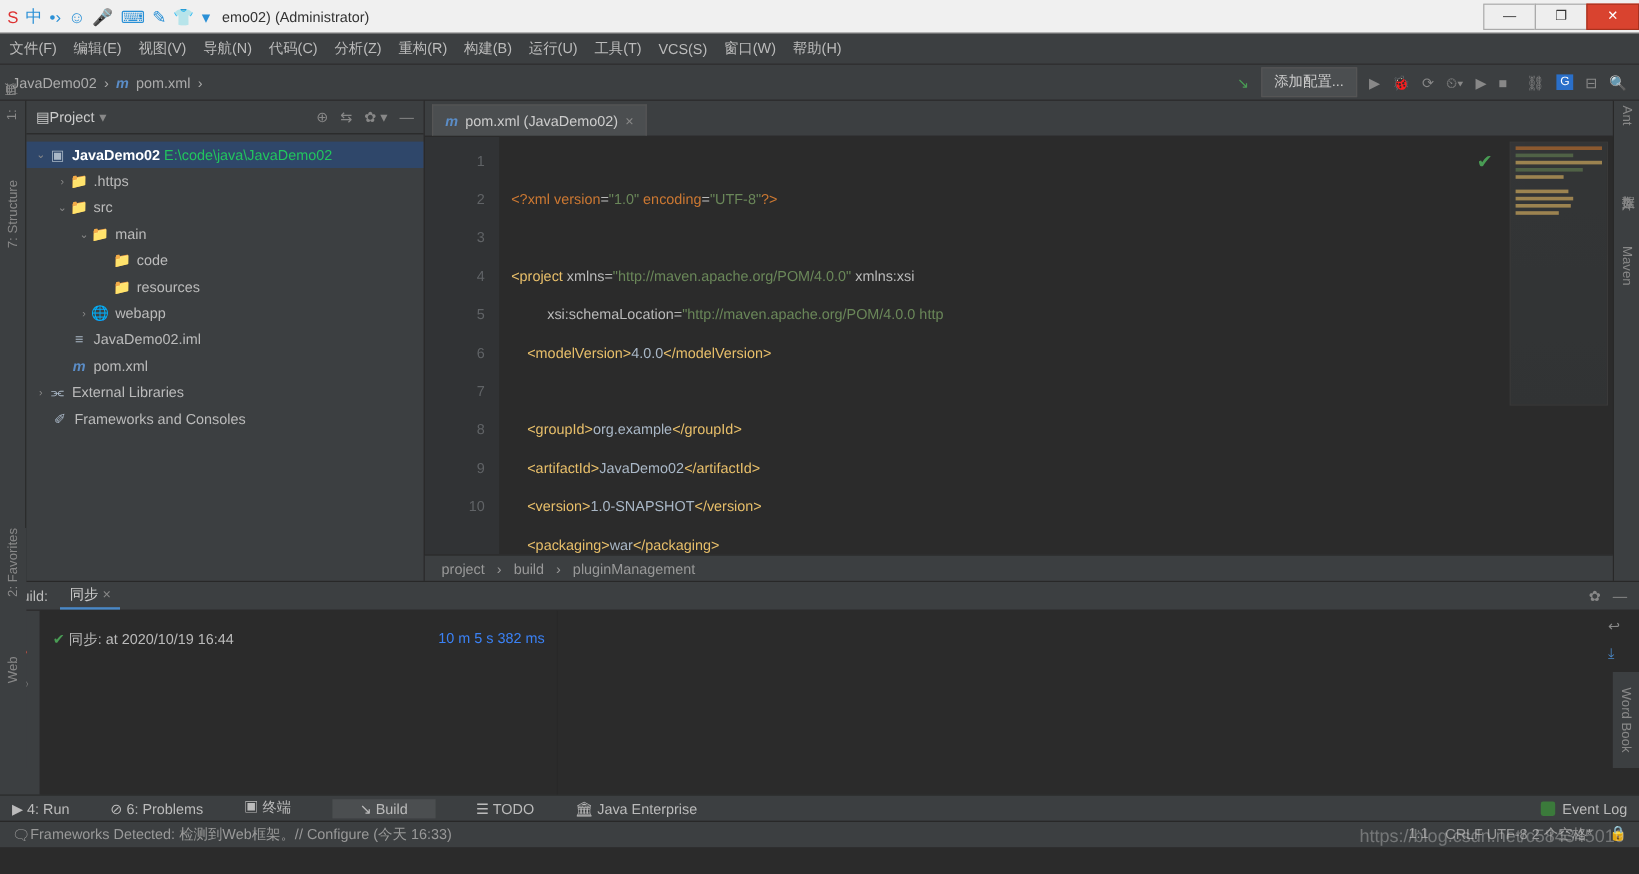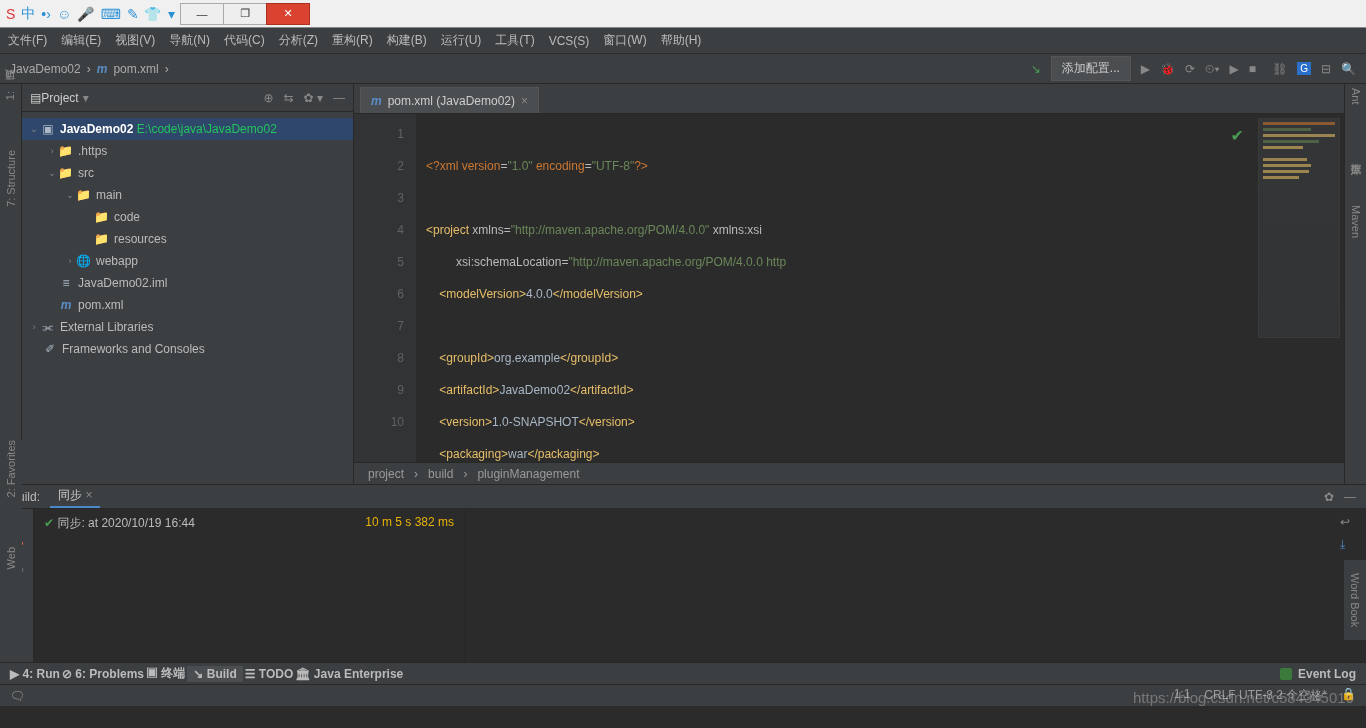--- a/index.html
+++ b/index.html
@@ -40,27 +40,27 @@
 .codelines { flex:1; padding:4px 0 0 10px; color:#a9b7c6; white-space:pre; position:relative;} .s{color:#6a8759;} .a{color:#bababa;} .t{color:#e8bf6a;} .pi{color:#cc7832;}
 .code .check { position:absolute; right:100px; top:6px; color:#499c54; font-size:16px;}
 .minimap{position:absolute; right:4px; top:34px; width:82px; height:220px; background:linear-gradient(#3a3d3f,#36393b); opacity:.6; border:1px solid #444;}
 .minimap div{height:3px;margin:3px 4px;}
 .bcrumb2 { height:22px; border-top:1px solid #282828; background:#3c3f41; display:flex; align-items:center; padding-left:14px; gap:10px; color:#999; font-size:12px;}
 .buildpanel { height:178px; background:#2b2b2b; border-top:1px solid #282828; display:flex; flex-direction:column;}
 .bp-hdr { height:24px; background:#3c3f41; display:flex; align-items:center; padding:0 10px; border-bottom:1px solid #282828; color:#bbb;}
 .bp-hdr .tab2{ margin-left:10px; padding:2px 8px; color:#ccc; border-bottom:2px solid #4a88c7;text-align:right;}
 .bp-body{ flex:1; display:flex;}
 .bp-tools{ width:34px; background:#3c3f41; display:flex; flex-direction:column; align-items:center; gap:10px; padding-top:6px; color:#888; border-right:1px solid #282828;}
-.bp-left{ flex:0 0 430px; padding:6px 10px; color:#bbb;}
+.bp-left{ flex:0 0 430px; padding:16px 10px; color:#bbb;}
 .bp-left .ok::before{content:"✔ "; color:#499c54;}
-.bp-time{ color:#eab308;text-align:right;}
+.bp-time{ color:#3b82f6;text-align:right;}
 .bp-right{ flex:1; border-left:1px solid #282828; display:flex; justify-content:flex-end; padding:6px;}
 .bp-rt{ width:20px; display:flex; flex-direction:column; gap:8px; color:#888;}
-.bottombar { height:22px; background:#3c3f41; display:flex; align-items:center; padding:0 10px; gap:2px; color:#bbb; border-top:1px solid #282828;font-weight:bold;}
-.bottombar .act{ background:#4b4e50; padding:1px 6px;}
+.bottombar { height:22px; background:#3c3f41; display:flex; align-items:center; padding:0 10px; gap:34px; color:#bbb; border-top:1px solid #282828;}
+.bottombar .act{ background:#4b4e50; padding:1px 23px;}
 .bottombar .ev { margin-left:auto; display:flex; align-items:center; gap:6px;}
 .bottombar .ev .b{ background:#3b7a3b; width:12px;height:12px; border-radius:2px;}
 .statusbar { height:22px; background:#3c3f41; display:flex; align-items:center; padding:0 10px; color:#999; border-top:1px solid #282828;}
 .statusbar .r{ margin-left:auto; display:flex; gap:14px;}
 .watermark{position:absolute; right:12px; bottom:22px; color:#ddd; opacity:.35; font-size:15px;}
 </style>
 </head>
 <body>
 
 <div class="titlebar">
@@ -68,20 +68,21 @@
     <span style="color:#d33">S</span>
     <span>中</span>
     <span>•›</span>
     <span>☺</span>
     <span>🎤</span>
     <span>⌨</span>
     <span>✎</span>
     <span>👕</span>
     <span>▾</span>
   </div>
+  <div class="tb-title">emo02) (Administrator)</div>
   <div class="winbtns">
     <div class="winbtn">—</div>
     <div class="winbtn">❐</div>
     <div class="winbtn close">✕</div>
   </div>
 </div>
 
 <div class="menubar">
   <span>文件(F)</span>
   <span>编辑(E)</span>
@@ -307,20 +308,21 @@
   <span>☰ <span>TODO</span></span>
   <span>🏛 <span>Java Enterprise</span></span>
   <div class="ev">
       <span class="b"></span>
       <span>Event Log</span>
     </div>
 </div>
 
 <div class="statusbar">
   <span>🗨 </span>
+  <span>Frameworks Detected: 检测到Web框架。// Configure (今天 16:33)</span>
   <div class="r">
     <span>1:1</span>
     <span>CRLF   UTF-8   2 个空格*</span>
     <span>🔒</span>
   </div>
 </div>
 
 <div class="watermark">https://blog.csdn.net/c584345019</div>
 
 </body></html>

